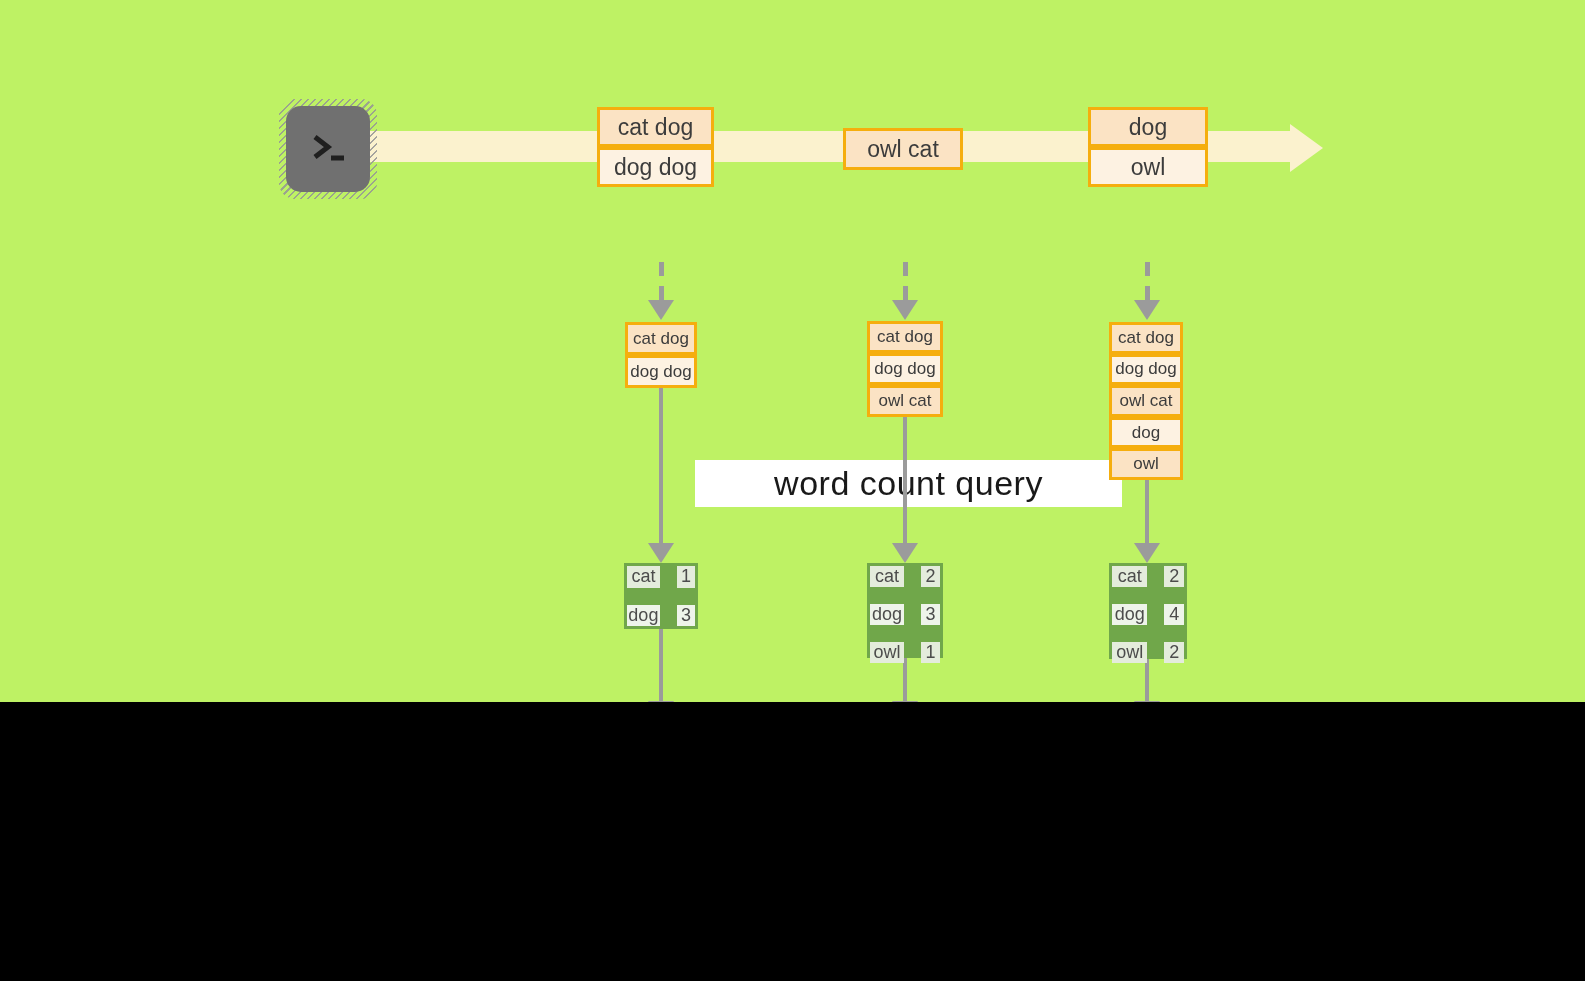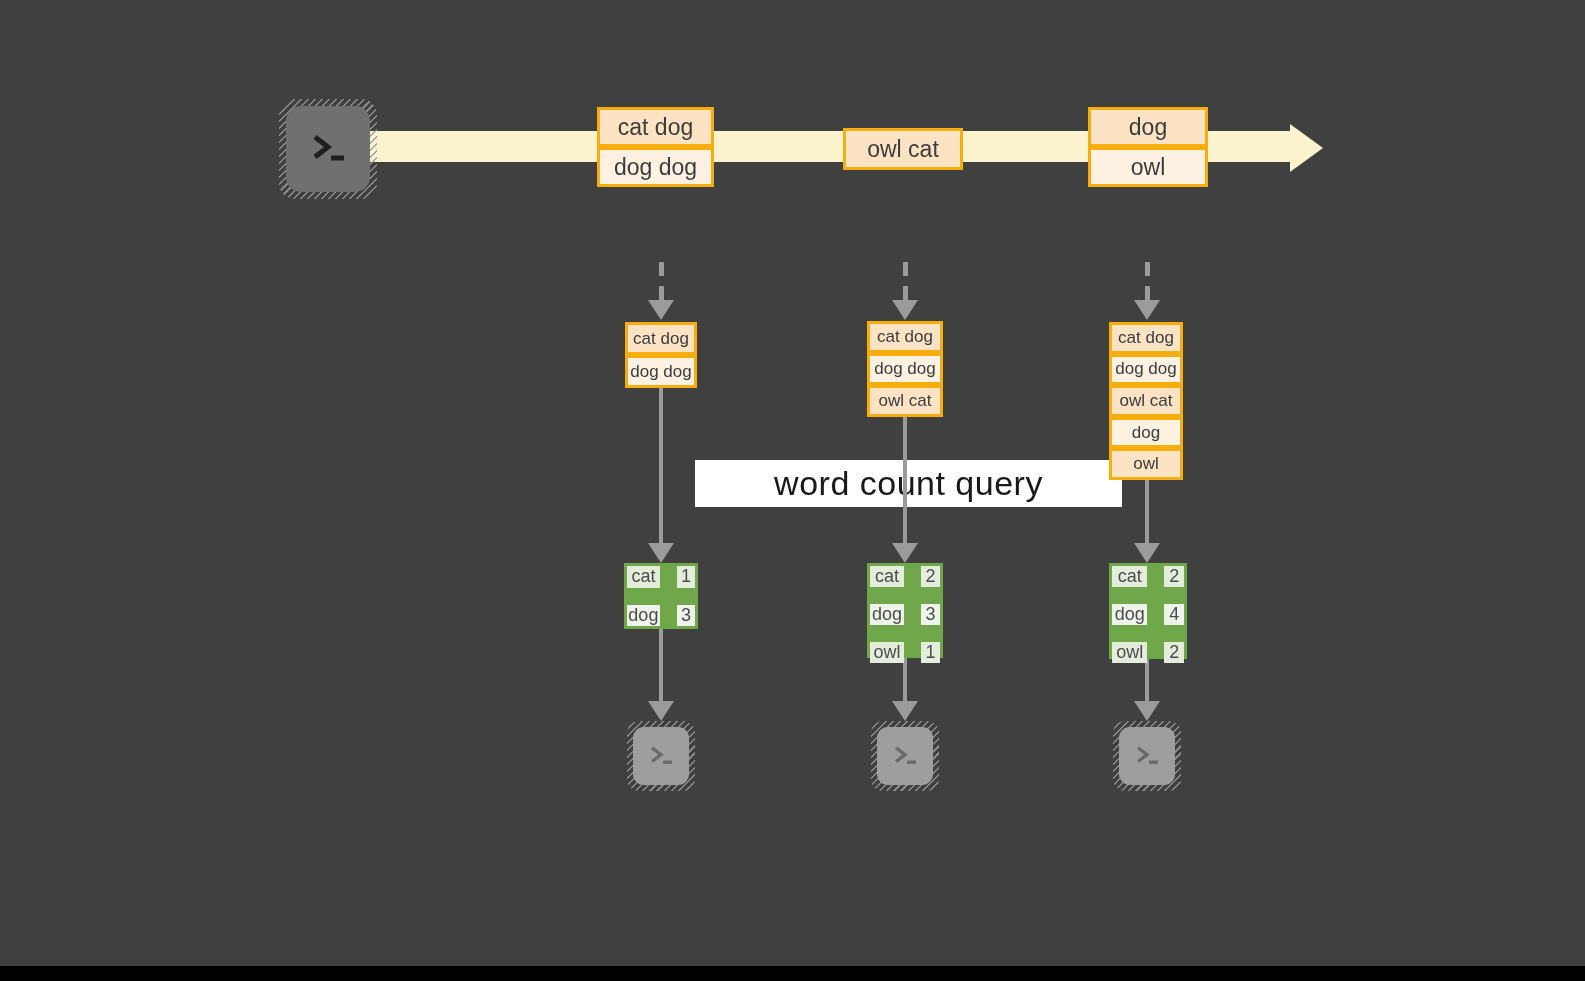--- a/index.html
+++ b/index.html
@@ -1,17 +1,17 @@
 <!DOCTYPE html>
 <html><head>
 <meta charset="utf-8">
 <style>
   html,body{margin:0;padding:0;background:#000;}
   .canvas{
-    position:relative;width:1585px;height:966px;background:#404040;overflow:hidden;
+    position:relative;width:1585px;height:702px;background:#bef264;overflow:hidden;
     font-family:"Liberation Sans", sans-serif;
   }
   
   .band{position:absolute;left:356px;top:131px;width:934px;height:31px;background:#FBF2CE;z-index:1;}
   .band-head{position:absolute;left:1290px;top:124px;width:0;height:0;z-index:1;
     border-top:24px solid transparent;border-bottom:24px solid transparent;border-left:33px solid #FBF2CE;}
   
   .term{position:absolute;z-index:4;border-radius:16px;
     background:repeating-linear-gradient(135deg, rgba(150,150,150,.85) 0 1.5px, transparent 1.5px 5px);}
   .term-body{position:absolute;inset:7px;border-radius:15px;display:flex;align-items:center;justify-content:center;}

